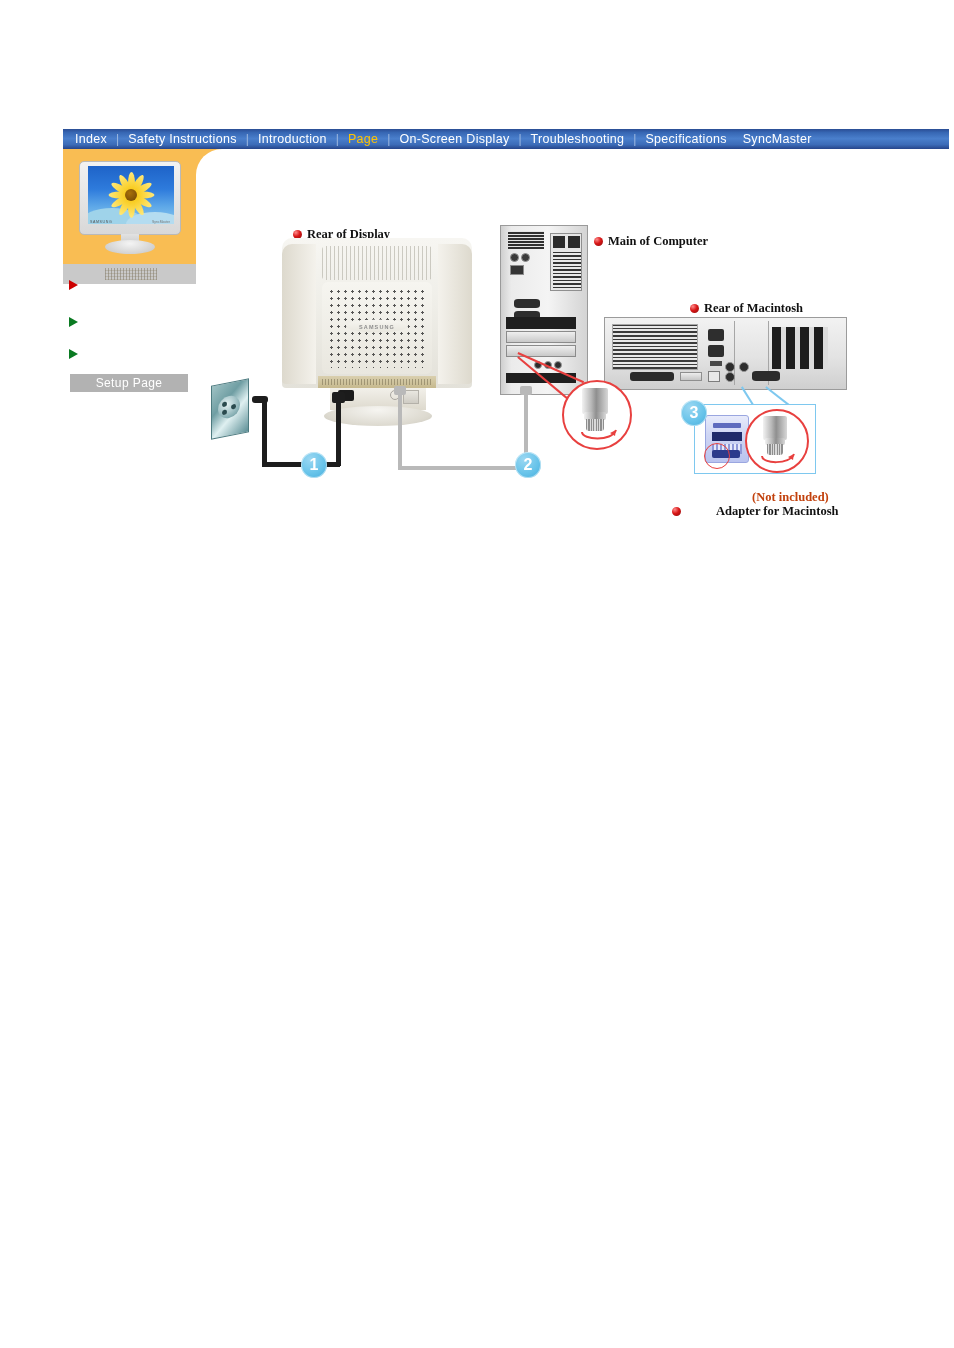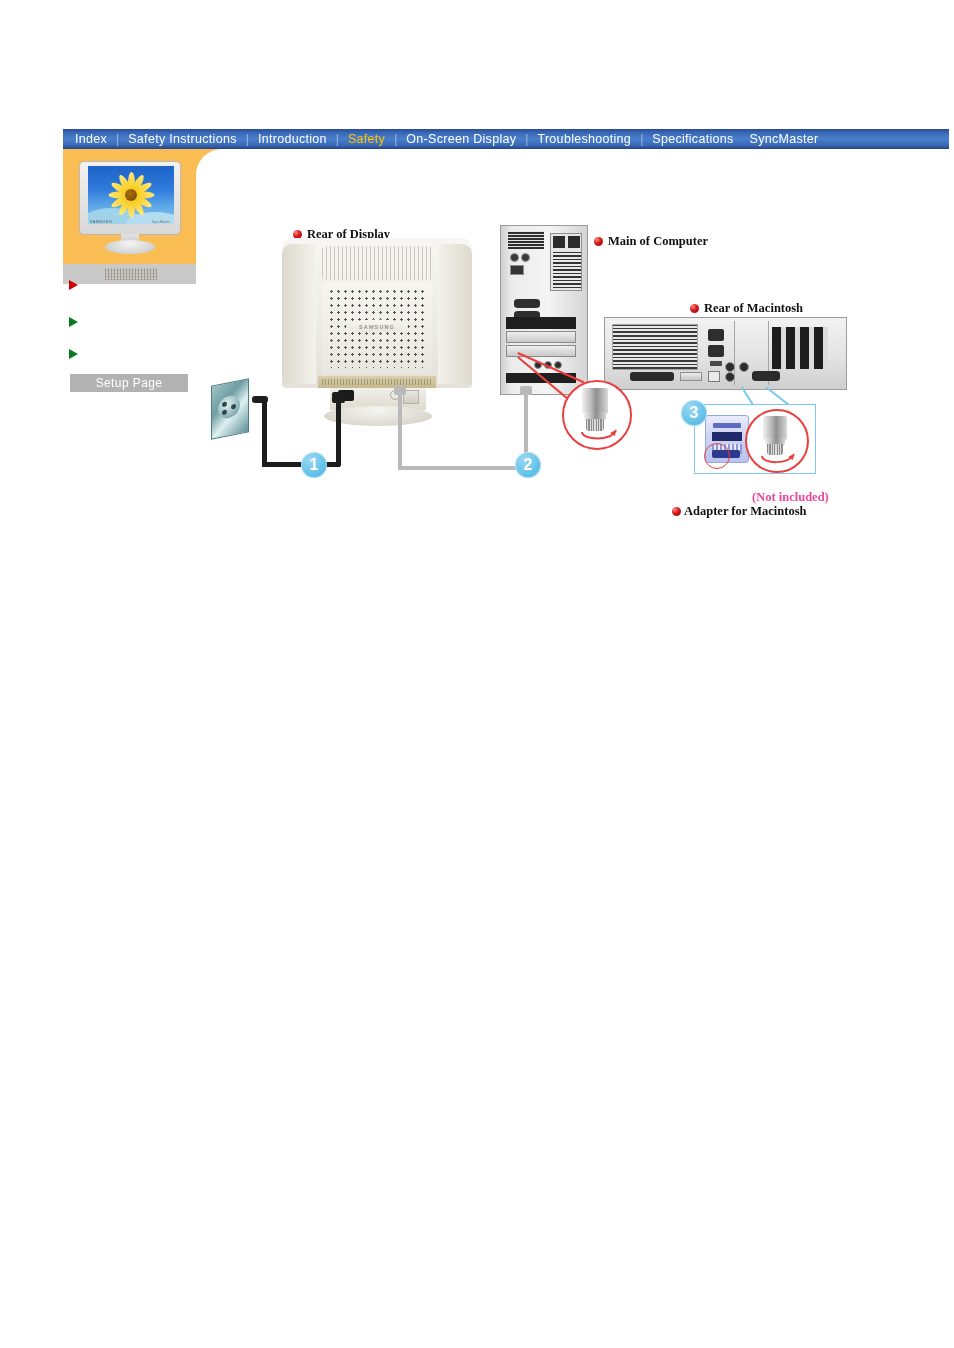--- a/index.html
+++ b/index.html
@@ -147,21 +147,21 @@
   .lbl{
     position:absolute;
     font-family:"Liberation Serif", serif;
     font-weight:bold;font-size:12.5px;color:#111;
     white-space:nowrap;
   }
   .redball{
     position:absolute;width:9px;height:9px;border-radius:50%;
     background:radial-gradient(circle at 32% 28%,#ff8a8a 0%,#d81717 45%,#8a0b0b 100%);
   }
-  .redtext{ color:#ec4899; }
+  .redtext{ color:#c2410c; }
 
   
   #crt{ position:absolute;left:282px;top:238px;width:190px;height:188px; }
   .crt-shell{
     position:absolute;left:0;top:0;width:190px;height:150px;
     background:linear-gradient(to bottom,#f7f6f2 0%,#efeee8 45%,#e3e1d9 100%);
     border-radius:10px 10px 4px 4px;
   }
   .crt-taper-l{
     position:absolute;left:0;top:6px;width:34px;height:140px;
@@ -425,21 +425,21 @@
 </head>
 <body>
 
 <div id="navbar">
   <span class="nav-item">Index</span>
   <span class="nav-sep">|</span>
   <span class="nav-item">Safety Instructions</span>
   <span class="nav-sep">|</span>
   <span class="nav-item">Introduction</span>
   <span class="nav-sep">|</span>
-  <span class="nav-item active">Safety</span>
+  <span class="nav-item active">Page</span>
   <span class="nav-sep">|</span>
   <span class="nav-item">On-Screen Display</span>
   <span class="nav-sep">|</span>
   <span class="nav-item">Troubleshooting</span>
   <span class="nav-sep">|</span>
   <span class="nav-item">Specifications</span>
   <span class="nav-item">SyncMaster</span>
 </div>
 
 <div id="orange-panel"></div>
@@ -489,21 +489,21 @@
   <span class="lbl" style="left:307px;top:227px">Rear of Display</span>
 
   <span class="redball" style="left:594px;top:237px"></span>
   <span class="lbl" style="left:608px;top:234px">Main of Computer</span>
 
   <span class="redball" style="left:690px;top:304px"></span>
   <span class="lbl" style="left:704px;top:301px">Rear of  Macintosh</span>
 
   <span class="lbl redtext" style="left:752px;top:490px">(Not included)</span>
   <span class="redball" style="left:672px;top:507px"></span>
-  <span class="lbl" style="left:684px;top:504px">Adapter for Macintosh</span>
+  <span class="lbl" style="left:716px;top:504px">Adapter for Macintosh</span>
 
   <div id="crt">
     <div class="crt-shell"></div>
     <div class="crt-taper-l"></div>
     <div class="crt-taper-r"></div>
     <div class="crt-vents-top"></div>
     <div class="crt-panel">
       <div class="crt-dots"></div>
       <div class="crt-logo">SAMSUNG</div>
     </div>

